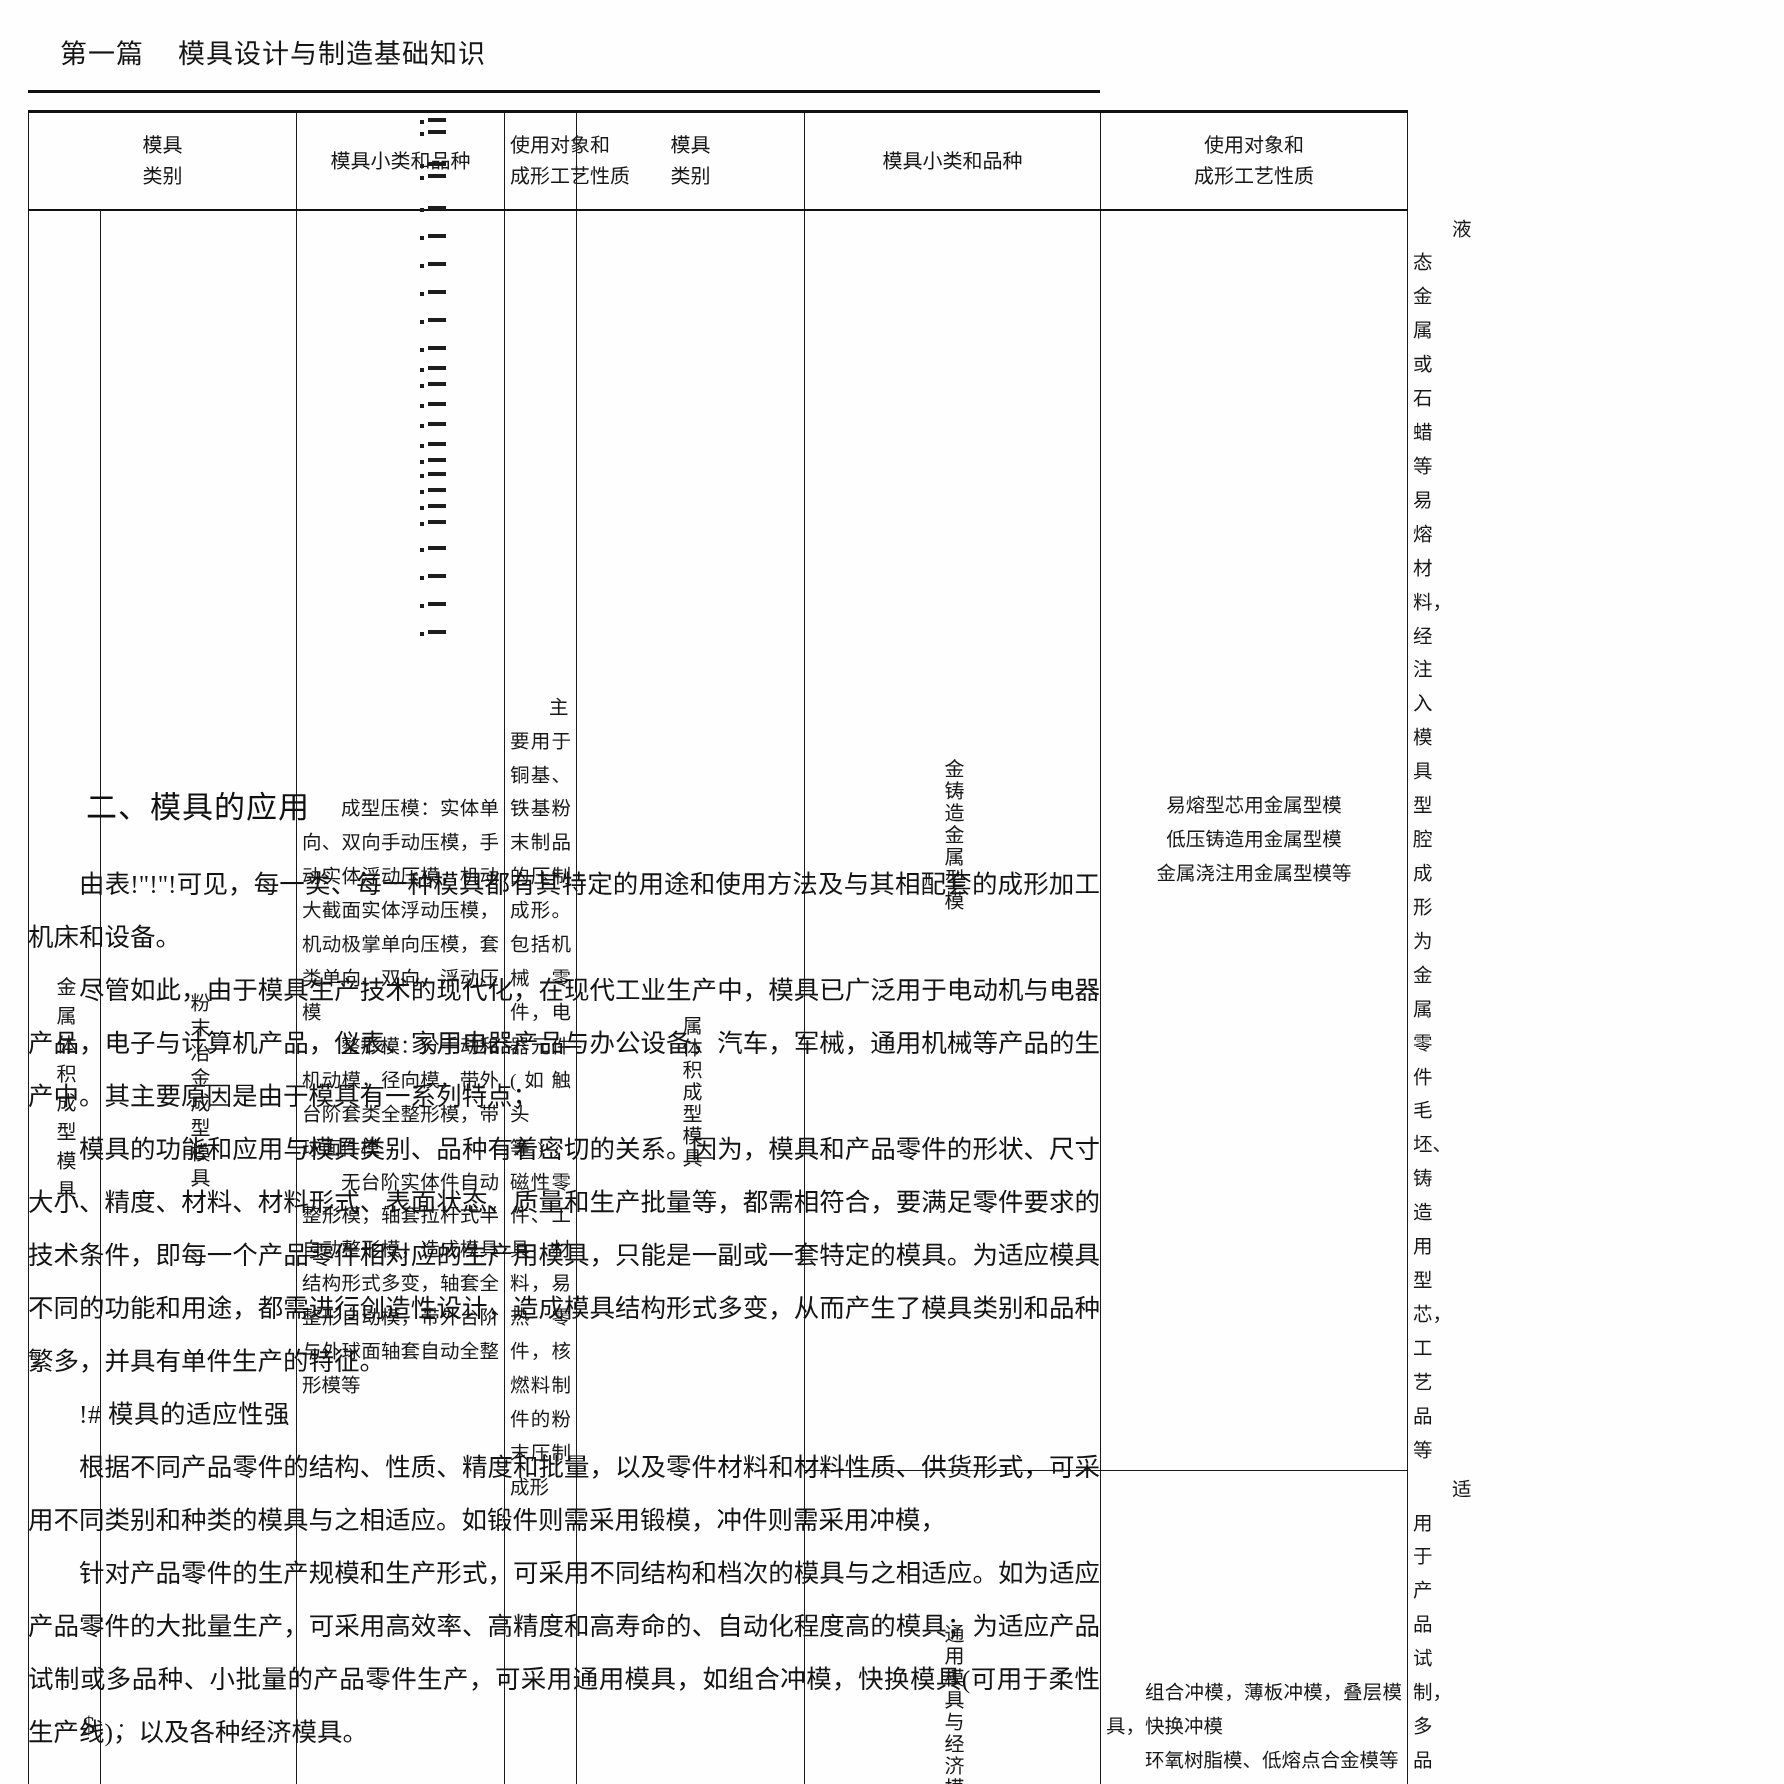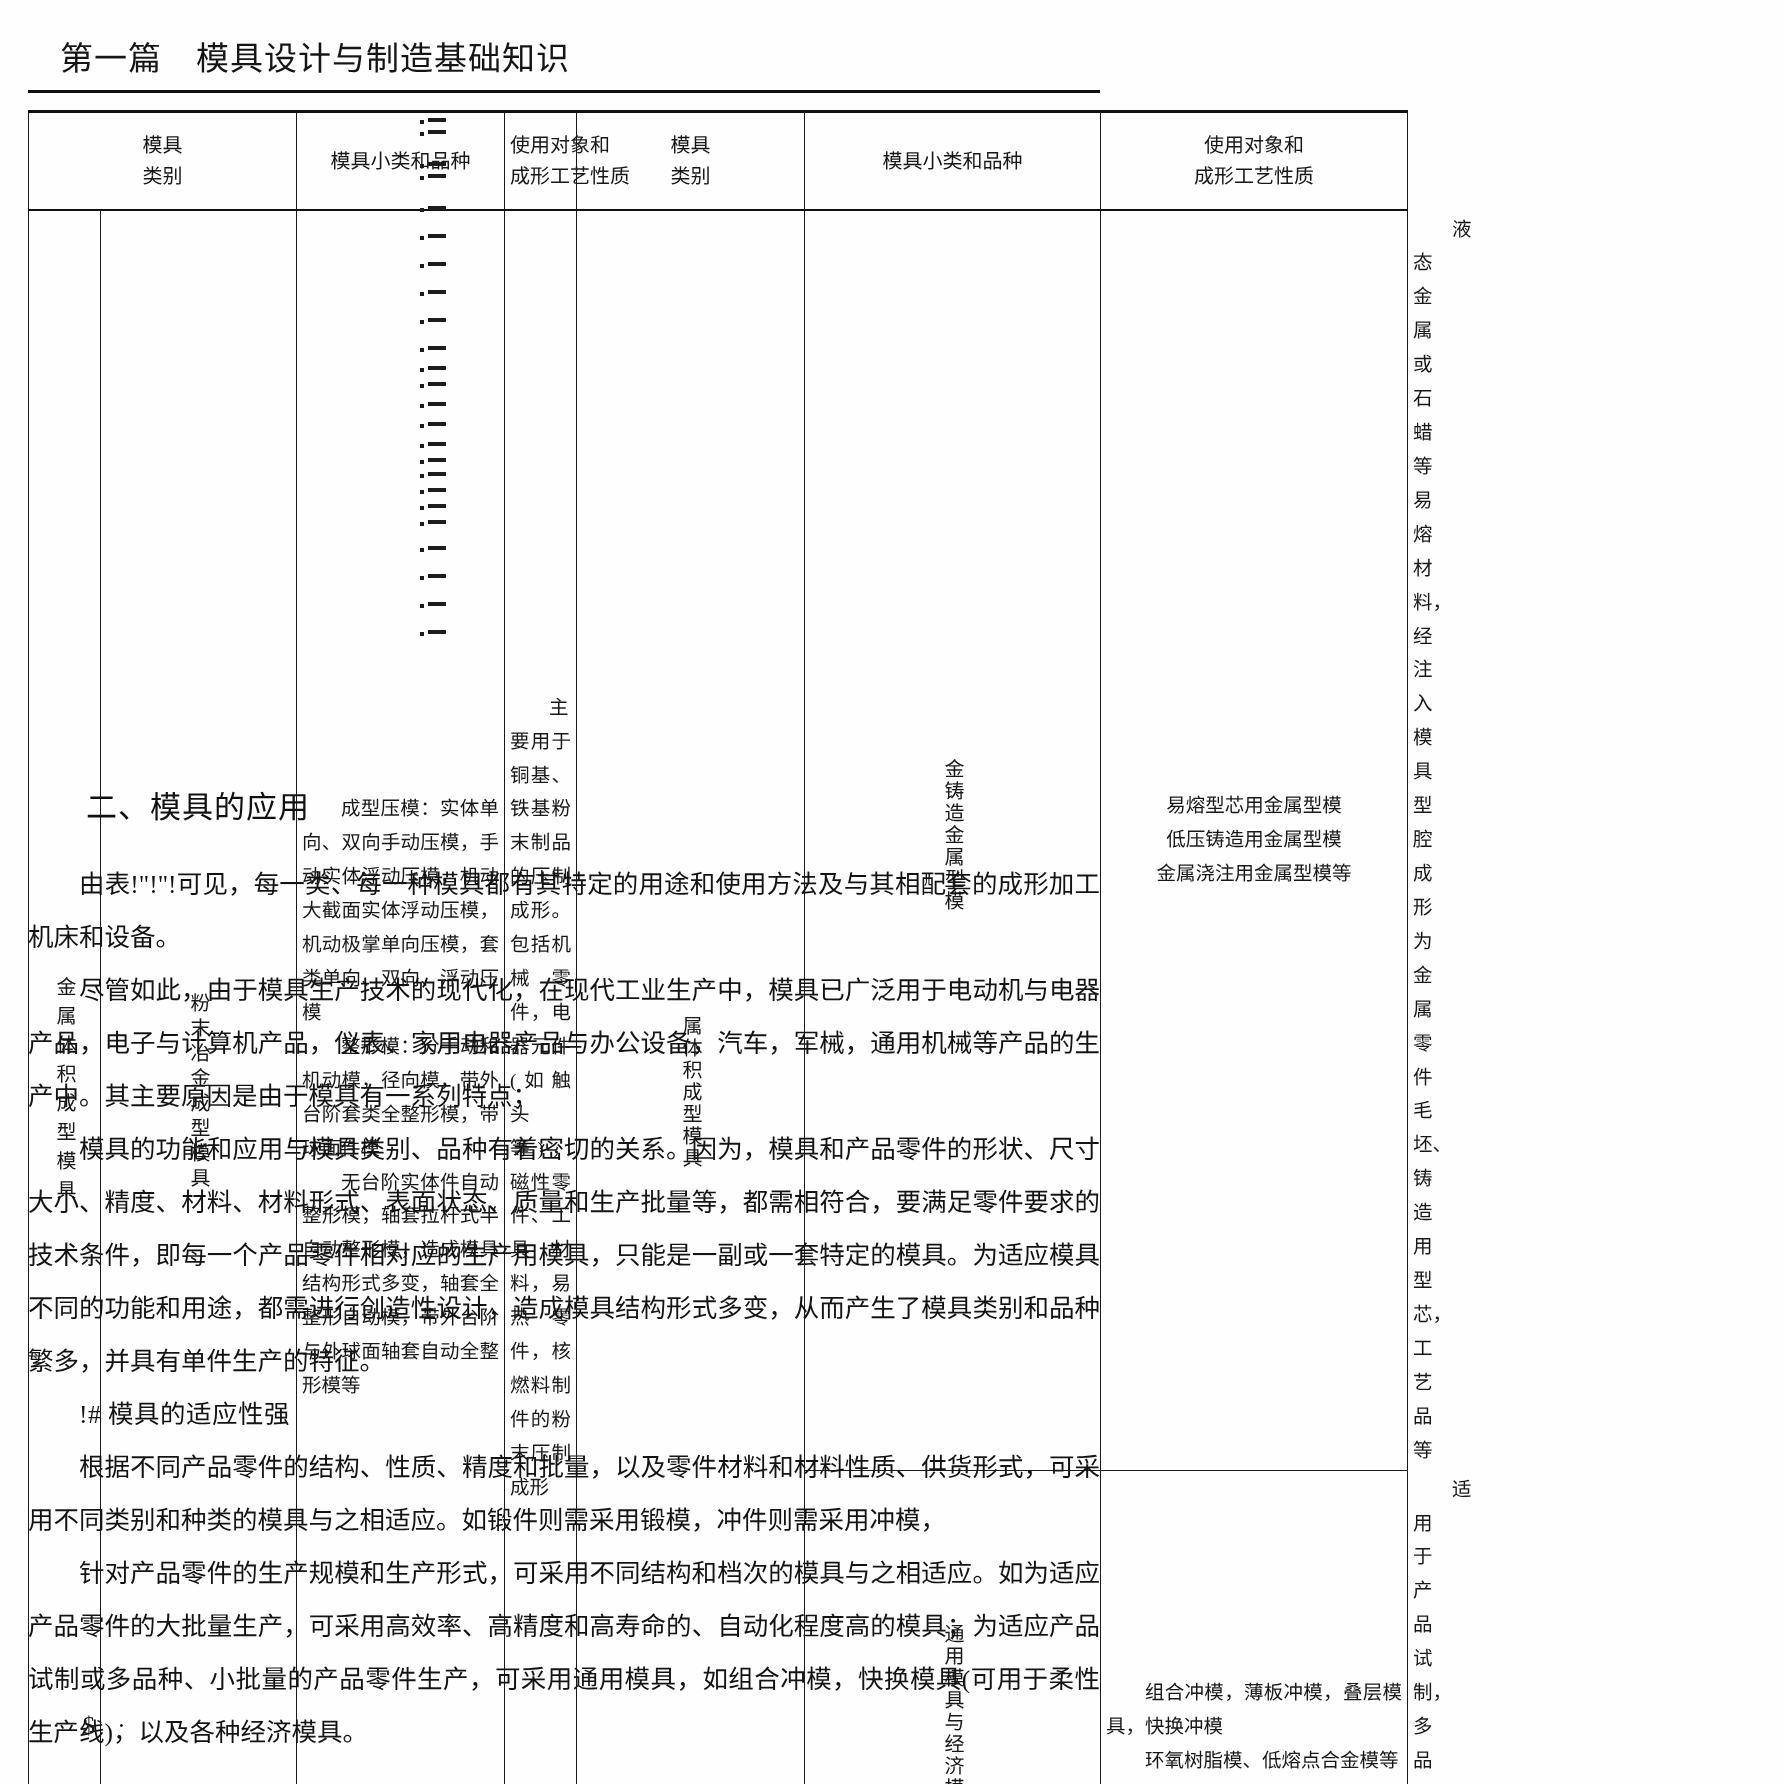--- a/index.html
+++ b/index.html
@@ -22,21 +22,21 @@
     box-sizing: border-box;
   }
 
   
   .runhead {
     position: absolute;
     left: 60px;
     top: 32px;
     width: 1064px;
     height: 58px;
-    font-size: 33px;
+    font-size: 27px;
     letter-spacing: 1px;
     color: #151515;
     white-space: nowrap;
   }
   .runhead .rh-part { margin-right: 34px; }
   .runhead-rule {
     position: absolute;
     left: 28px;
     top: 90px;
     width: 1072px;

